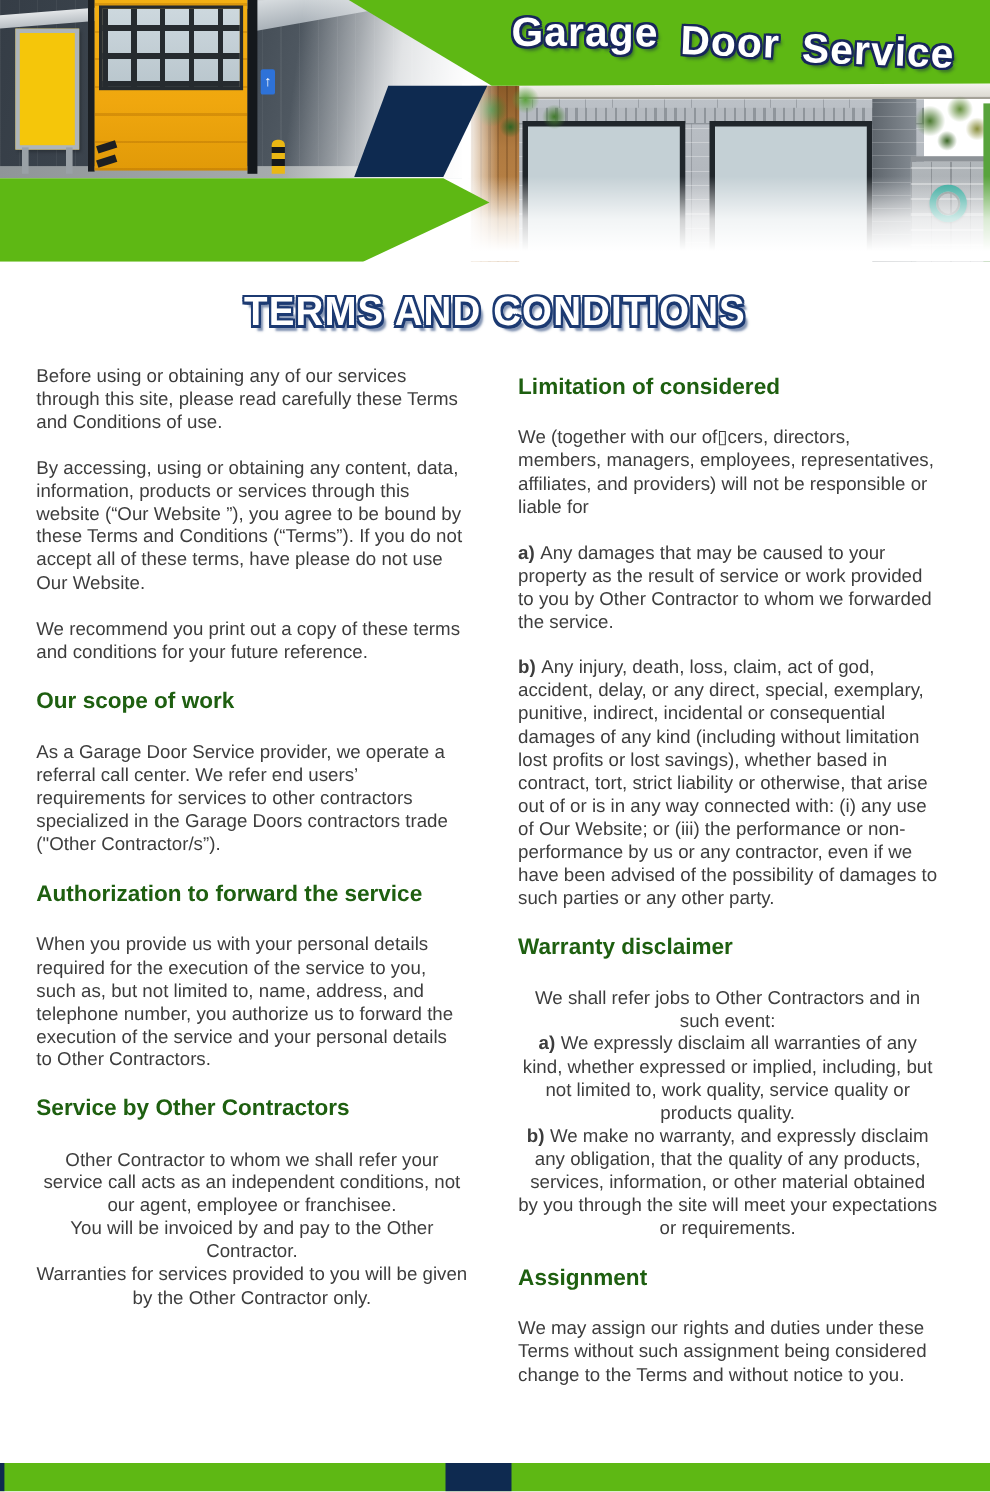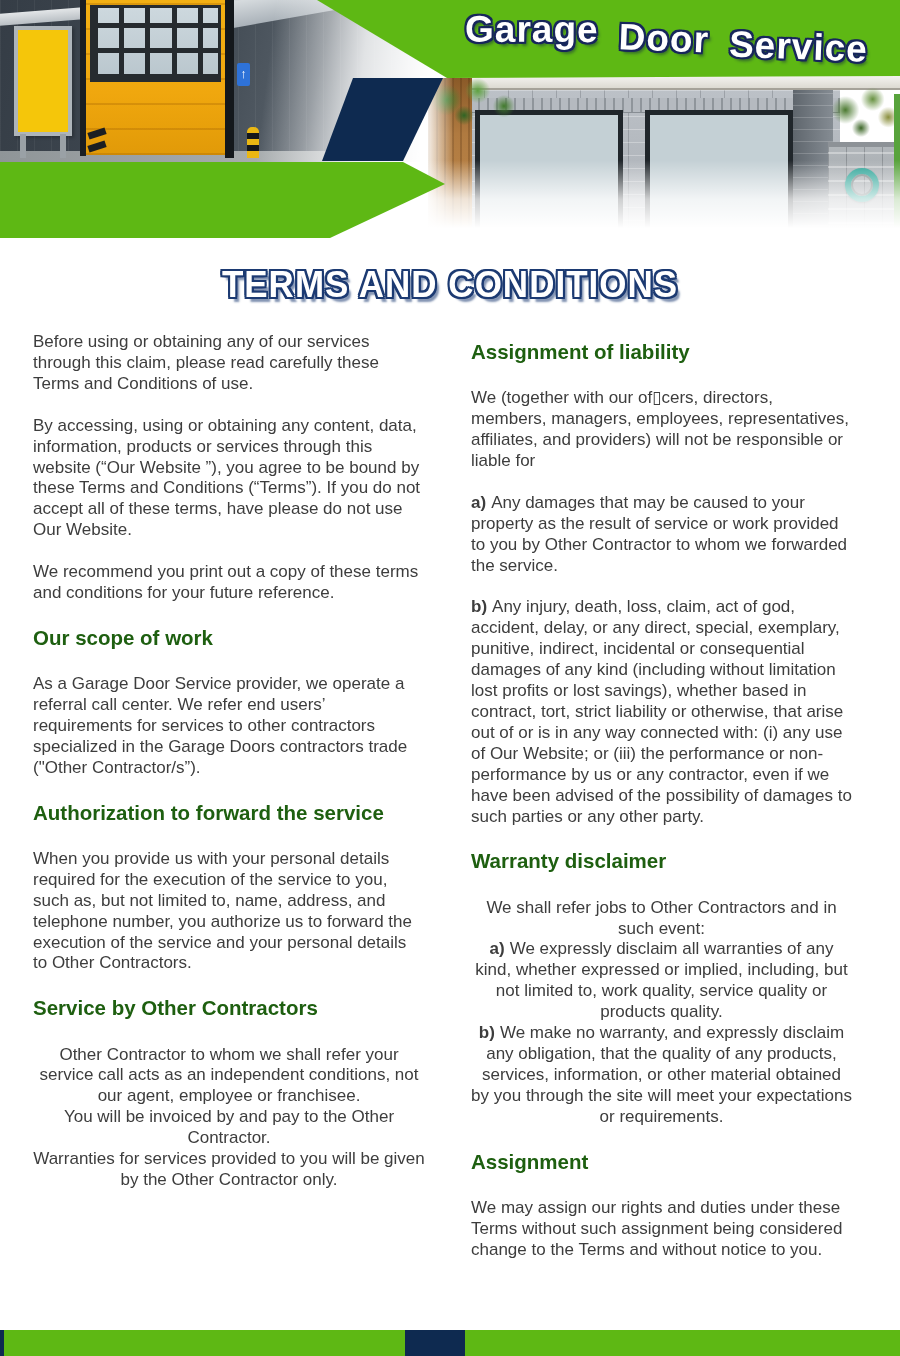--- a/index.html
+++ b/index.html
@@ -187,37 +187,37 @@
       <span class="w2">Door</span>
       <span class="w3">Service</span>
     </div>
   </div>
 
   <div class="title">TERMS AND CONDITIONS</div>
 
   <div class="content">
 
     <div class="col-left">
-      <p>Before using or obtaining any of our services through this claim, please read carefully these Terms and Conditions of use.</p>
+      <p>Before using or obtaining any of our services through this site, please read carefully these Terms and Conditions of use.</p>
       <p>By accessing, using or obtaining any content, data, information, products or services through this website (“Our Website ”), you agree to be bound by these Terms and Conditions (“Terms”). If you do not accept all of these terms, have please do not use Our Website.</p>
       <p>We recommend you print out a copy of these terms and conditions for your future reference.</p>
       <h3>Our scope of work</h3>
       <p>As a Garage Door Service provider, we operate a referral call center. We refer end users’ requirements for services to other contractors specialized in the Garage Doors contractors trade ("Other Contractor/s”).</p>
       <h3>Authorization to forward the service</h3>
       <p>When you provide us with your personal details required for the execution of the service to you, such as, but not limited to, name, address, and telephone number, you authorize us to forward the execution of the service and your personal details to Other Contractors.</p>
       <h3>Service by Other Contractors</h3>
       <div class="group">
         <p class="tight">Other Contractor to whom we shall refer your service call acts as an independent conditions, not our agent, employee or franchisee.</p>
         <p class="tight">You will be invoiced by and pay to the Other Contractor.</p>
         <p class="tight">Warranties for services provided to you will be given by the Other Contractor only.</p>
       </div>
     </div>
 
     <div class="col-right">
-      <h3>Assignment of liability</h3>
+      <h3>Limitation of considered</h3>
       <p>We (together with our of▯cers, directors, members, managers, employees, representatives, affiliates, and providers) will not be responsible or liable for</p>
       <p><b class="lbl">a)</b><span>Any damages that may be caused to your property as the result of service or work provided to you by Other Contractor to whom we forwarded the service.</span></p>
       <p><b class="lbl">b)</b><span>Any injury, death, loss, claim, act of god, accident, delay, or any direct, special, exemplary, punitive, indirect, incidental or consequential damages of any kind (including without limitation lost profits or lost savings), whether based in contract, tort, strict liability or otherwise, that arise out of or is in any way connected with: (i) any use of Our Website; or (iii) the performance or non-performance by us or any contractor, even if we have been advised of the possibility of damages to such parties or any other party.</span></p>
       <h3>Warranty disclaimer</h3>
       <div class="group">
         <p class="tight">We shall refer jobs to Other Contractors and in such event:</p>
         <p class="tight"><b class="lbl">a)</b><span>We expressly disclaim all warranties of any kind, whether expressed or implied, including, but not limited to, work quality, service quality or products quality.</span></p>
         <p class="tight"><b class="lbl">b)</b><span>We make no warranty, and expressly disclaim any obligation, that the quality of any products, services, information, or other material obtained by you through the site will meet your expectations or requirements.</span></p>
       </div>
       <h3>Assignment</h3>

